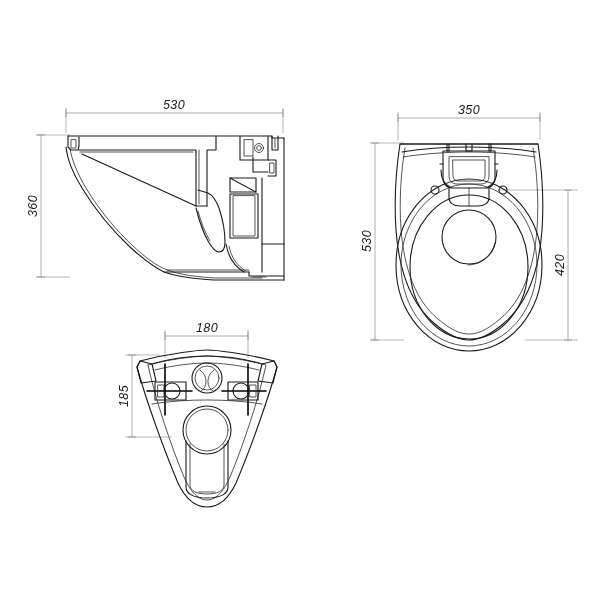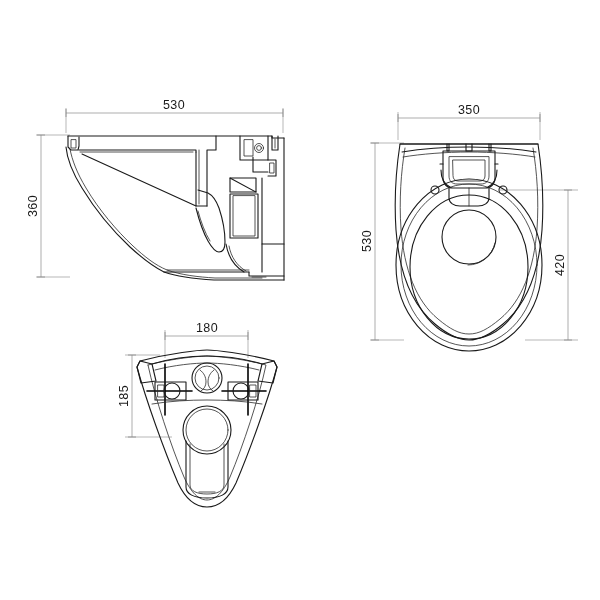--- a/index.html
+++ b/index.html
@@ -11,20 +11,21 @@
     width: 600px;
     height: 600px;
     font-family: "Liberation Sans", sans-serif;
     overflow: hidden;
   }
   #drawing-root {
     position: relative;
     width: 600px;
     height: 600px;
     background: #ffffff;
+    font-style: italic;
   }
   svg.sheet {
     position: absolute;
     top: 0;
     left: 0;
     width: 600px;
     height: 600px;
     display: block;
   }
   .obj {

